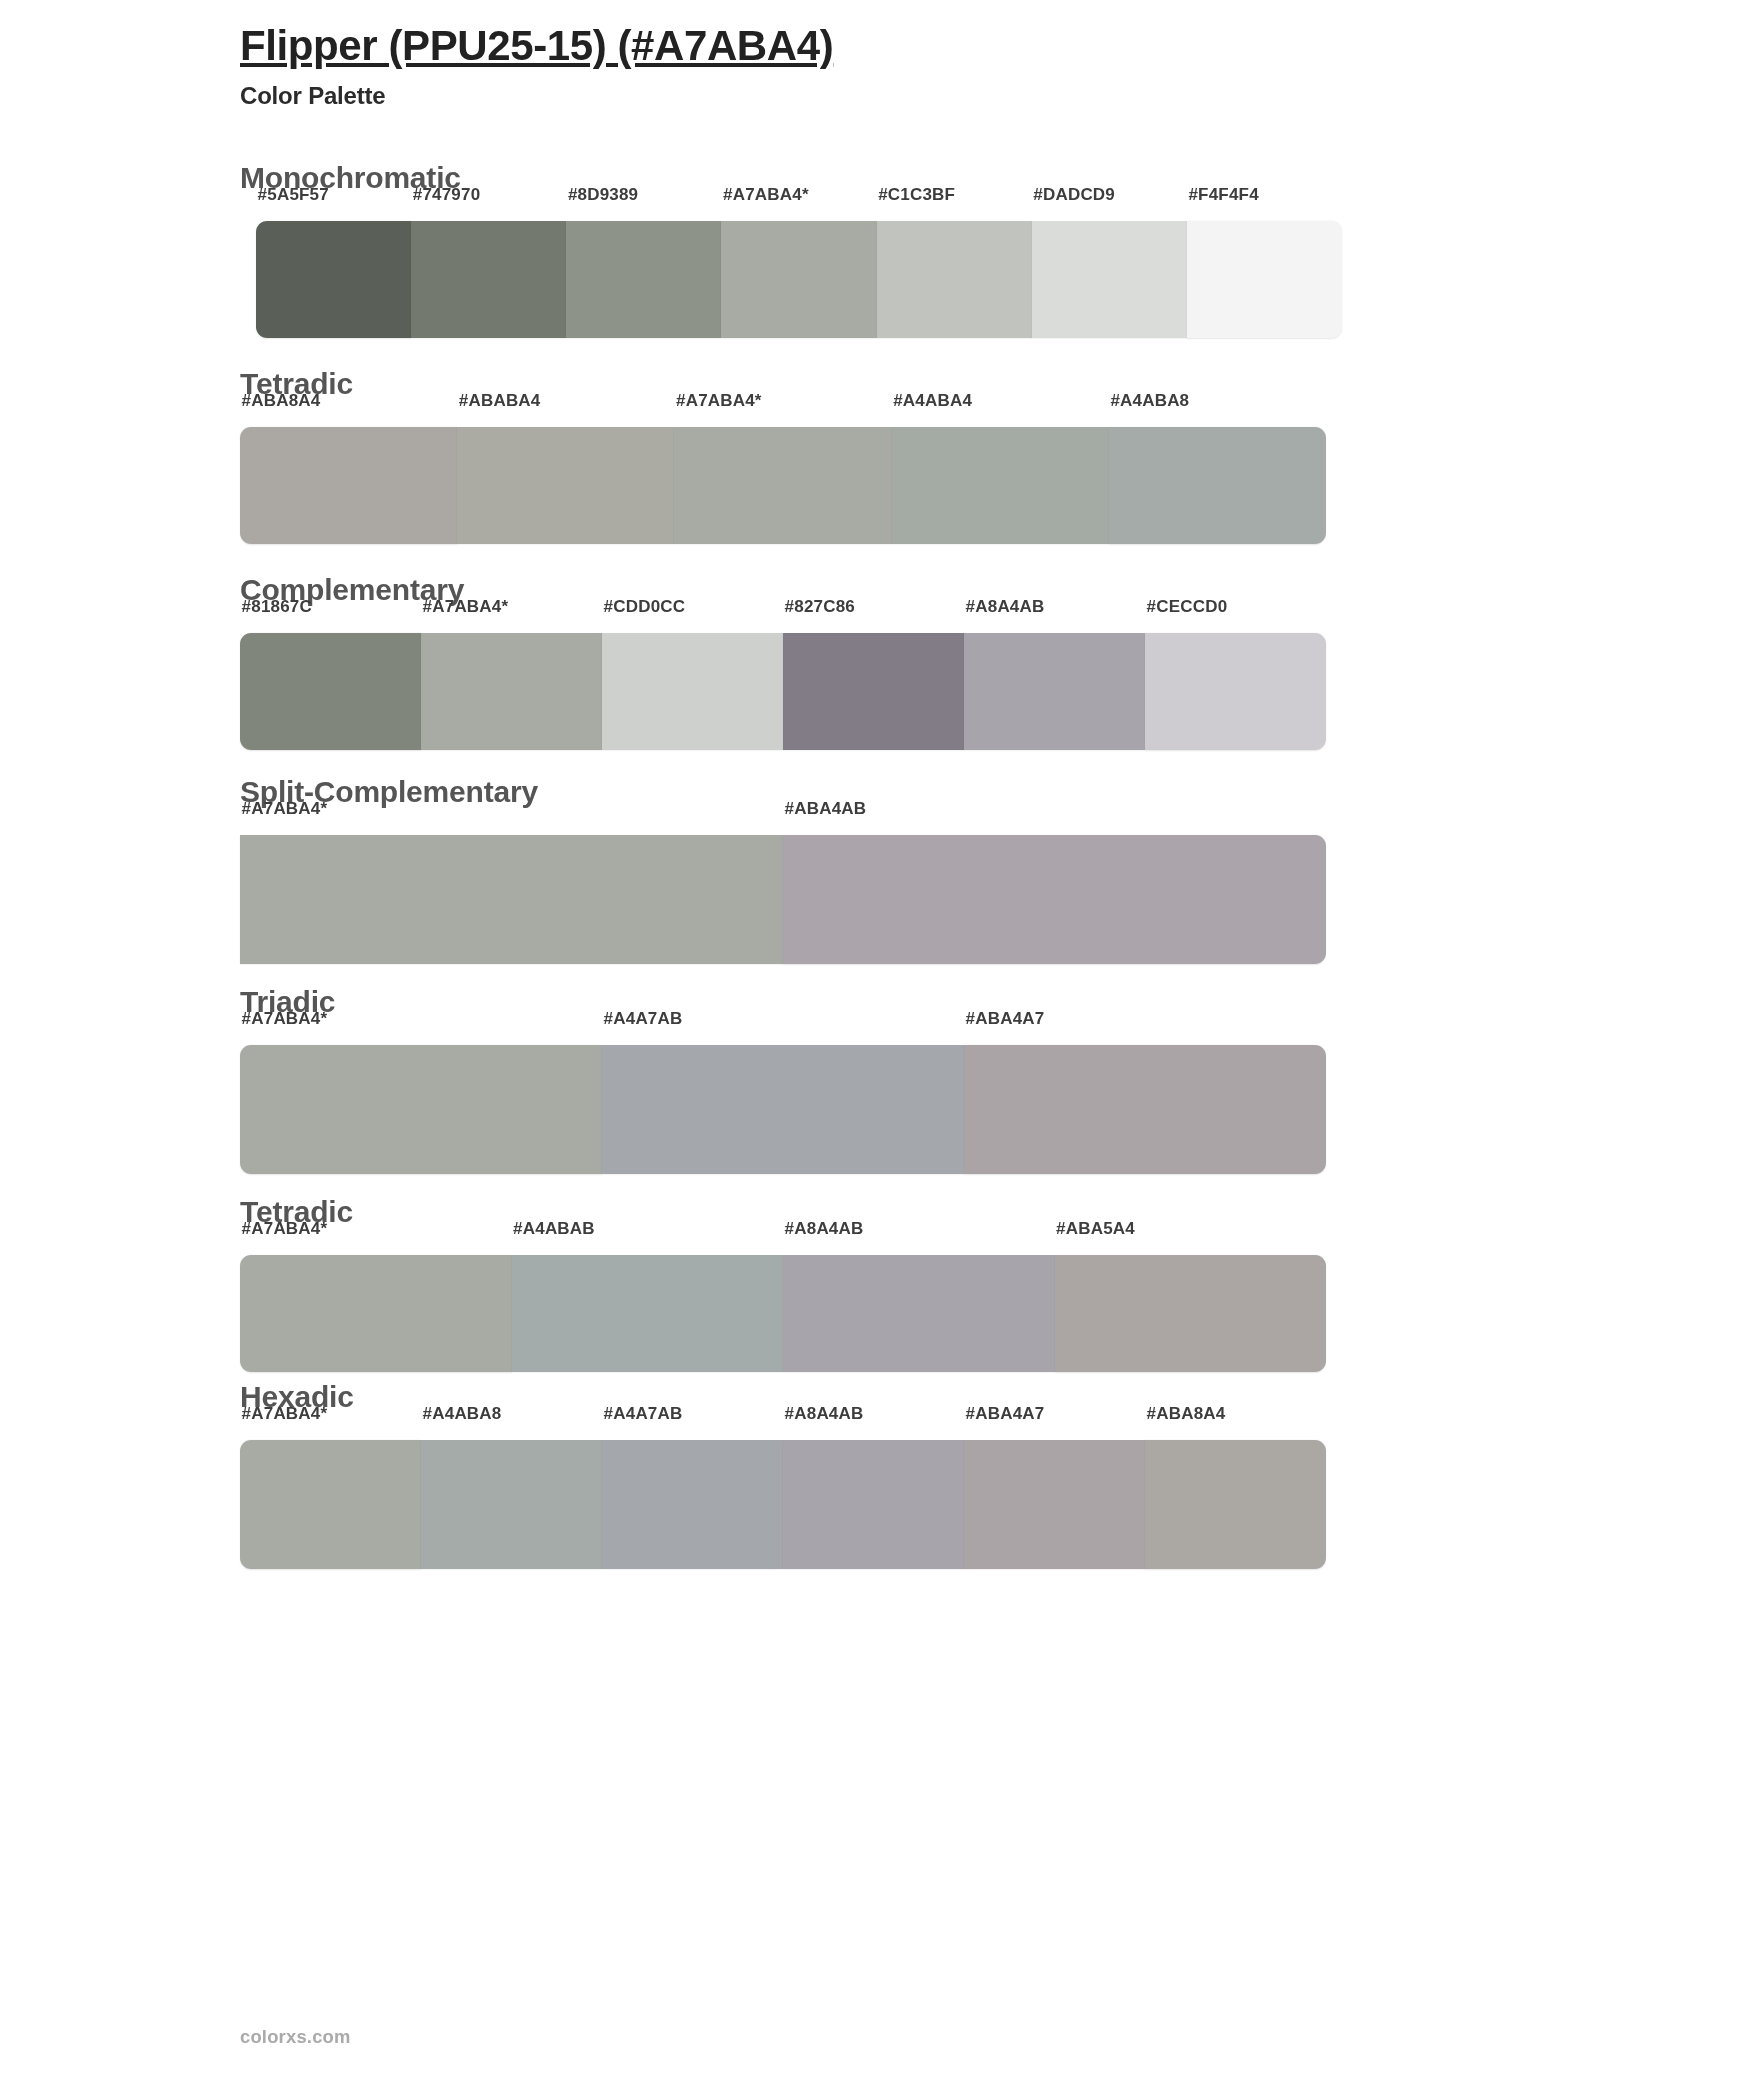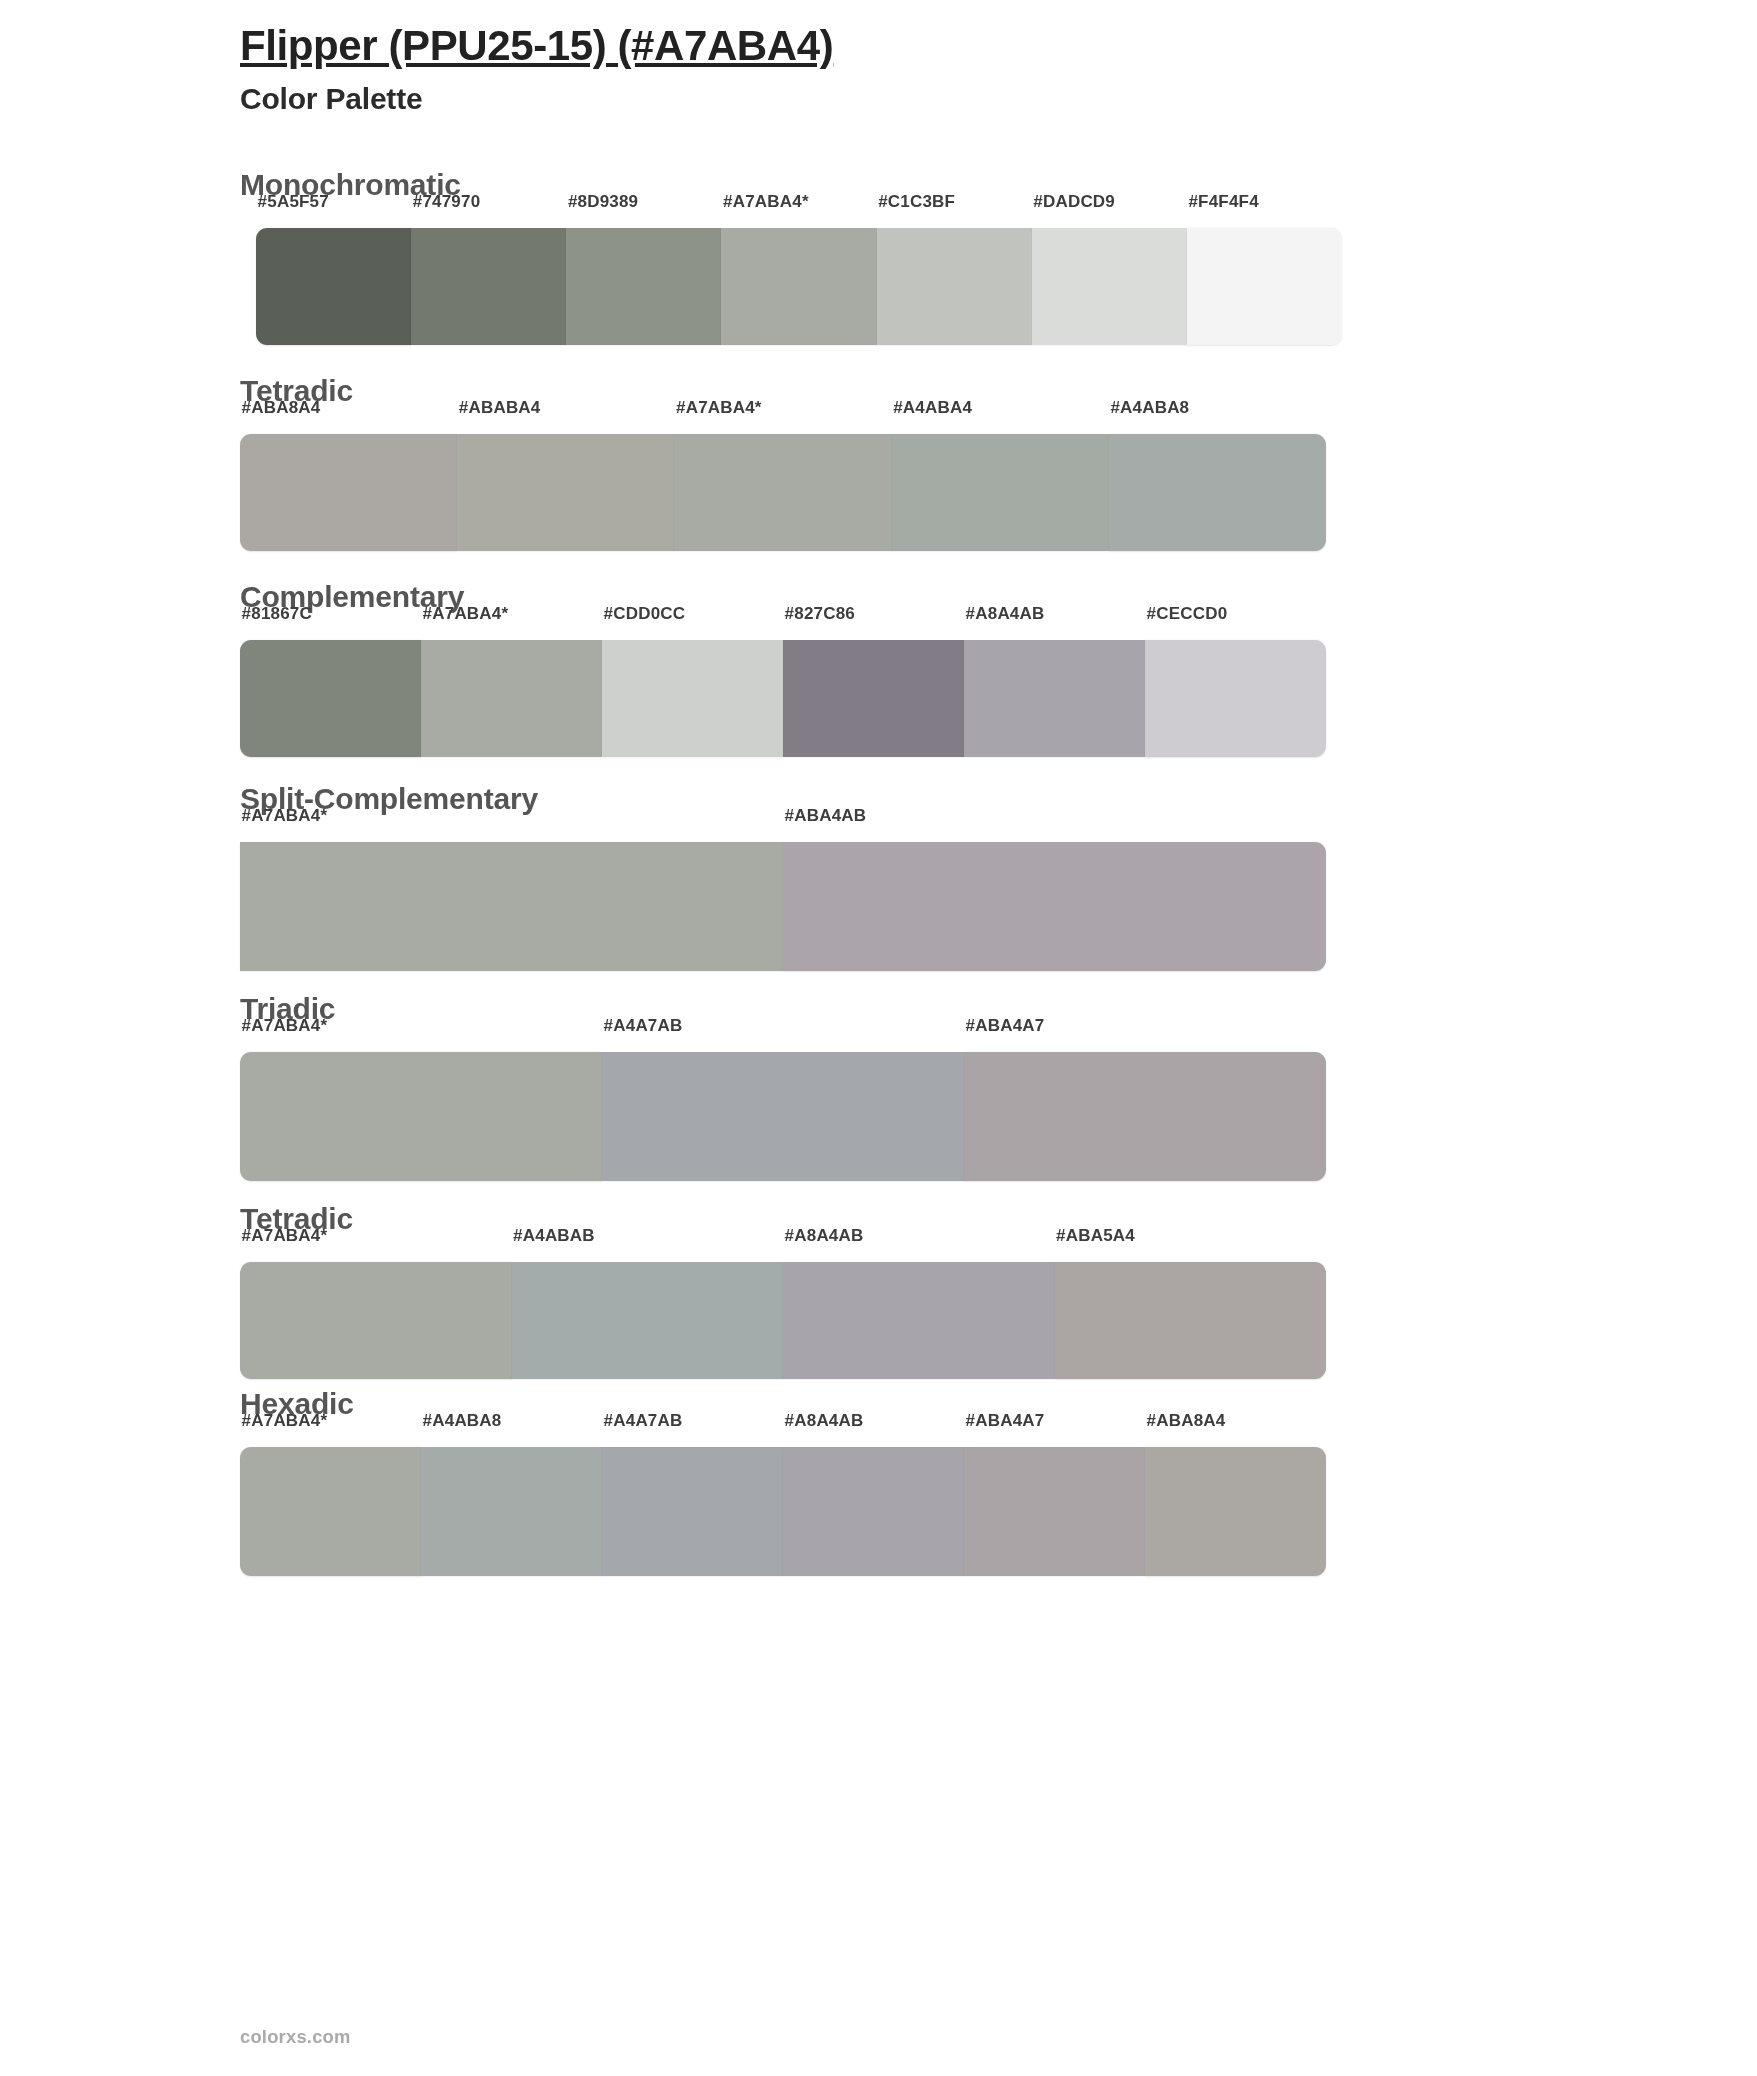--- a/index.html
+++ b/index.html
@@ -28,21 +28,21 @@
     font-size: 42px;
     font-weight: 700;
     color: #222222;
     letter-spacing: -0.4px;
     line-height: 1.12;
     margin: 0;
     padding: 0;
     text-decoration: underline;
   }
   .subtitle {
-    font-size: 30px;
+    font-size: 24px;
     font-weight: 700;
     color: #2b2b2b;
     letter-spacing: -0.2px;
     line-height: 1.15;
     margin: 12.8px 0 0 0;
     padding: 0;
   }
   .sections {
     margin-top: 51px;
   }

